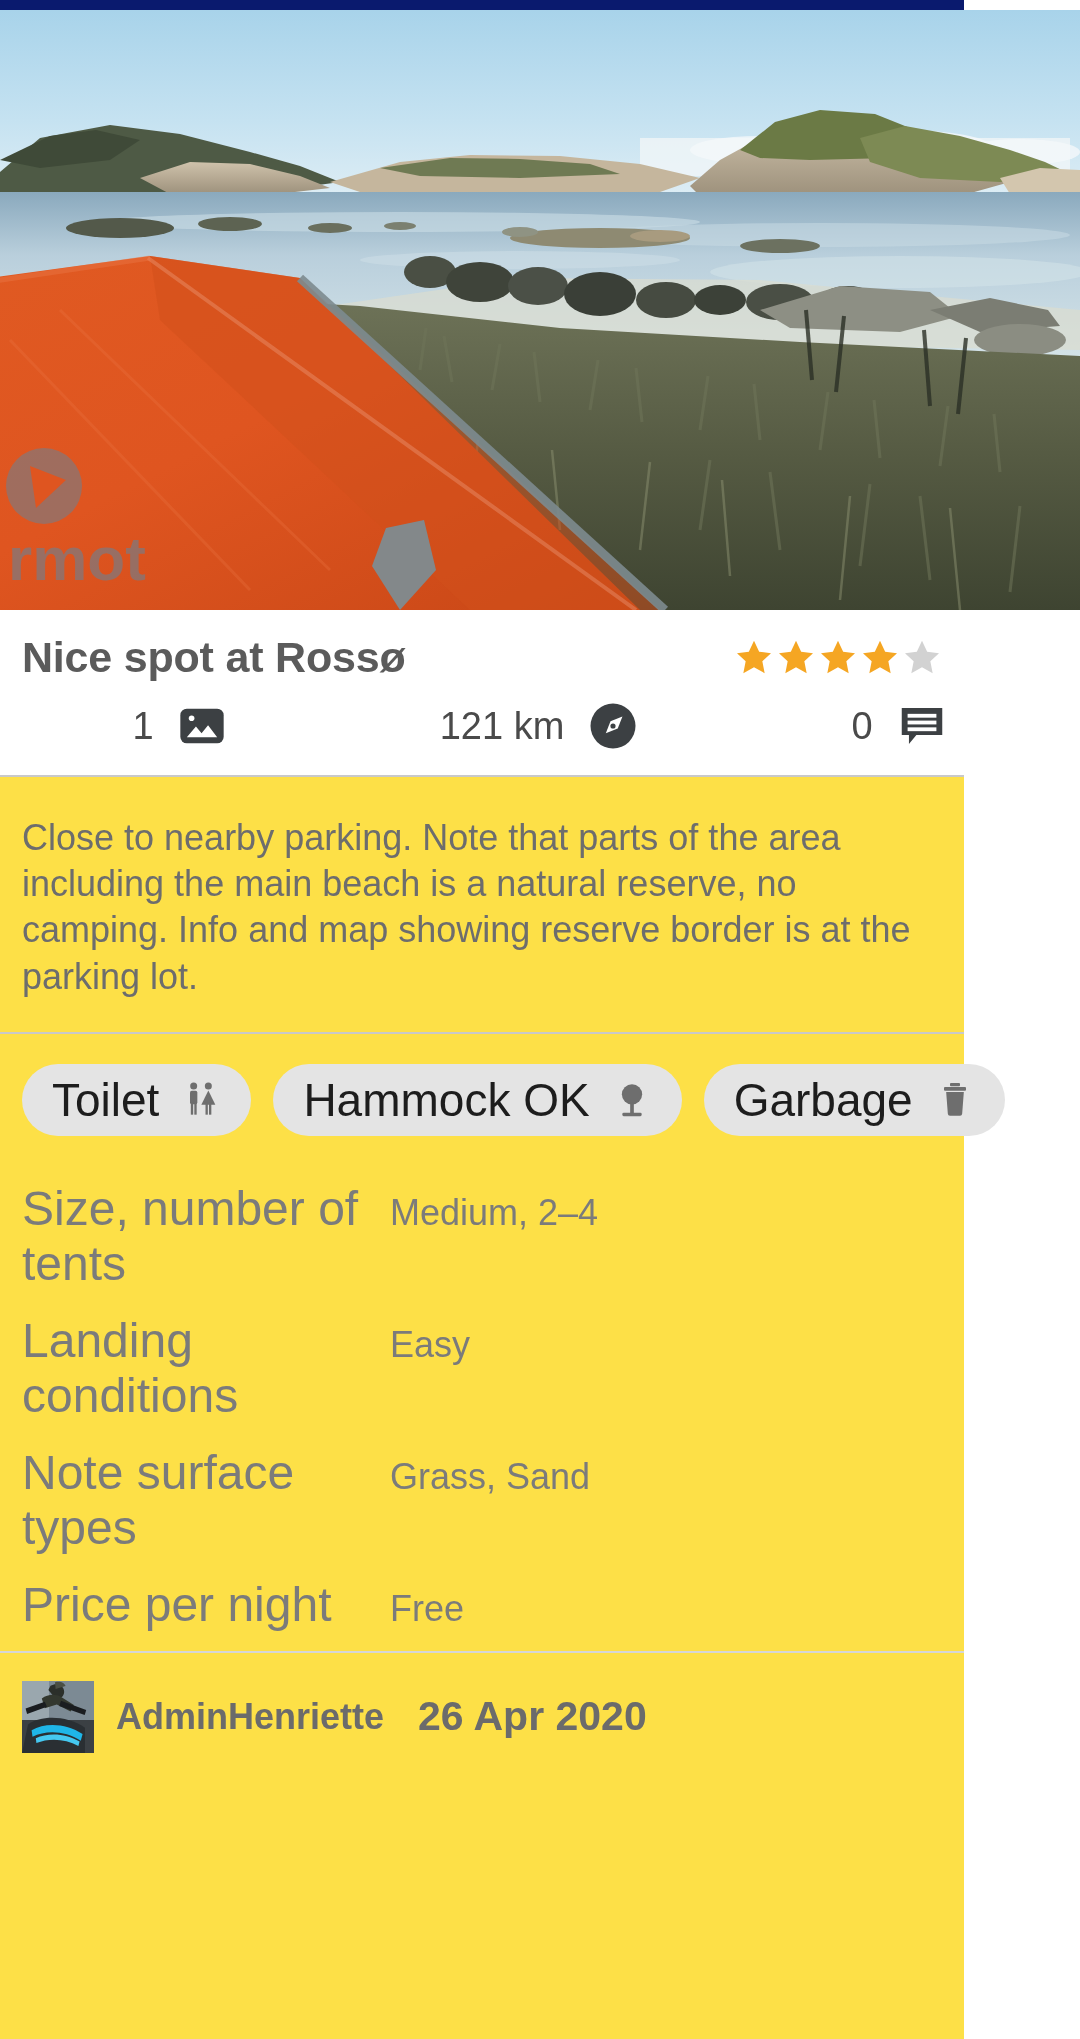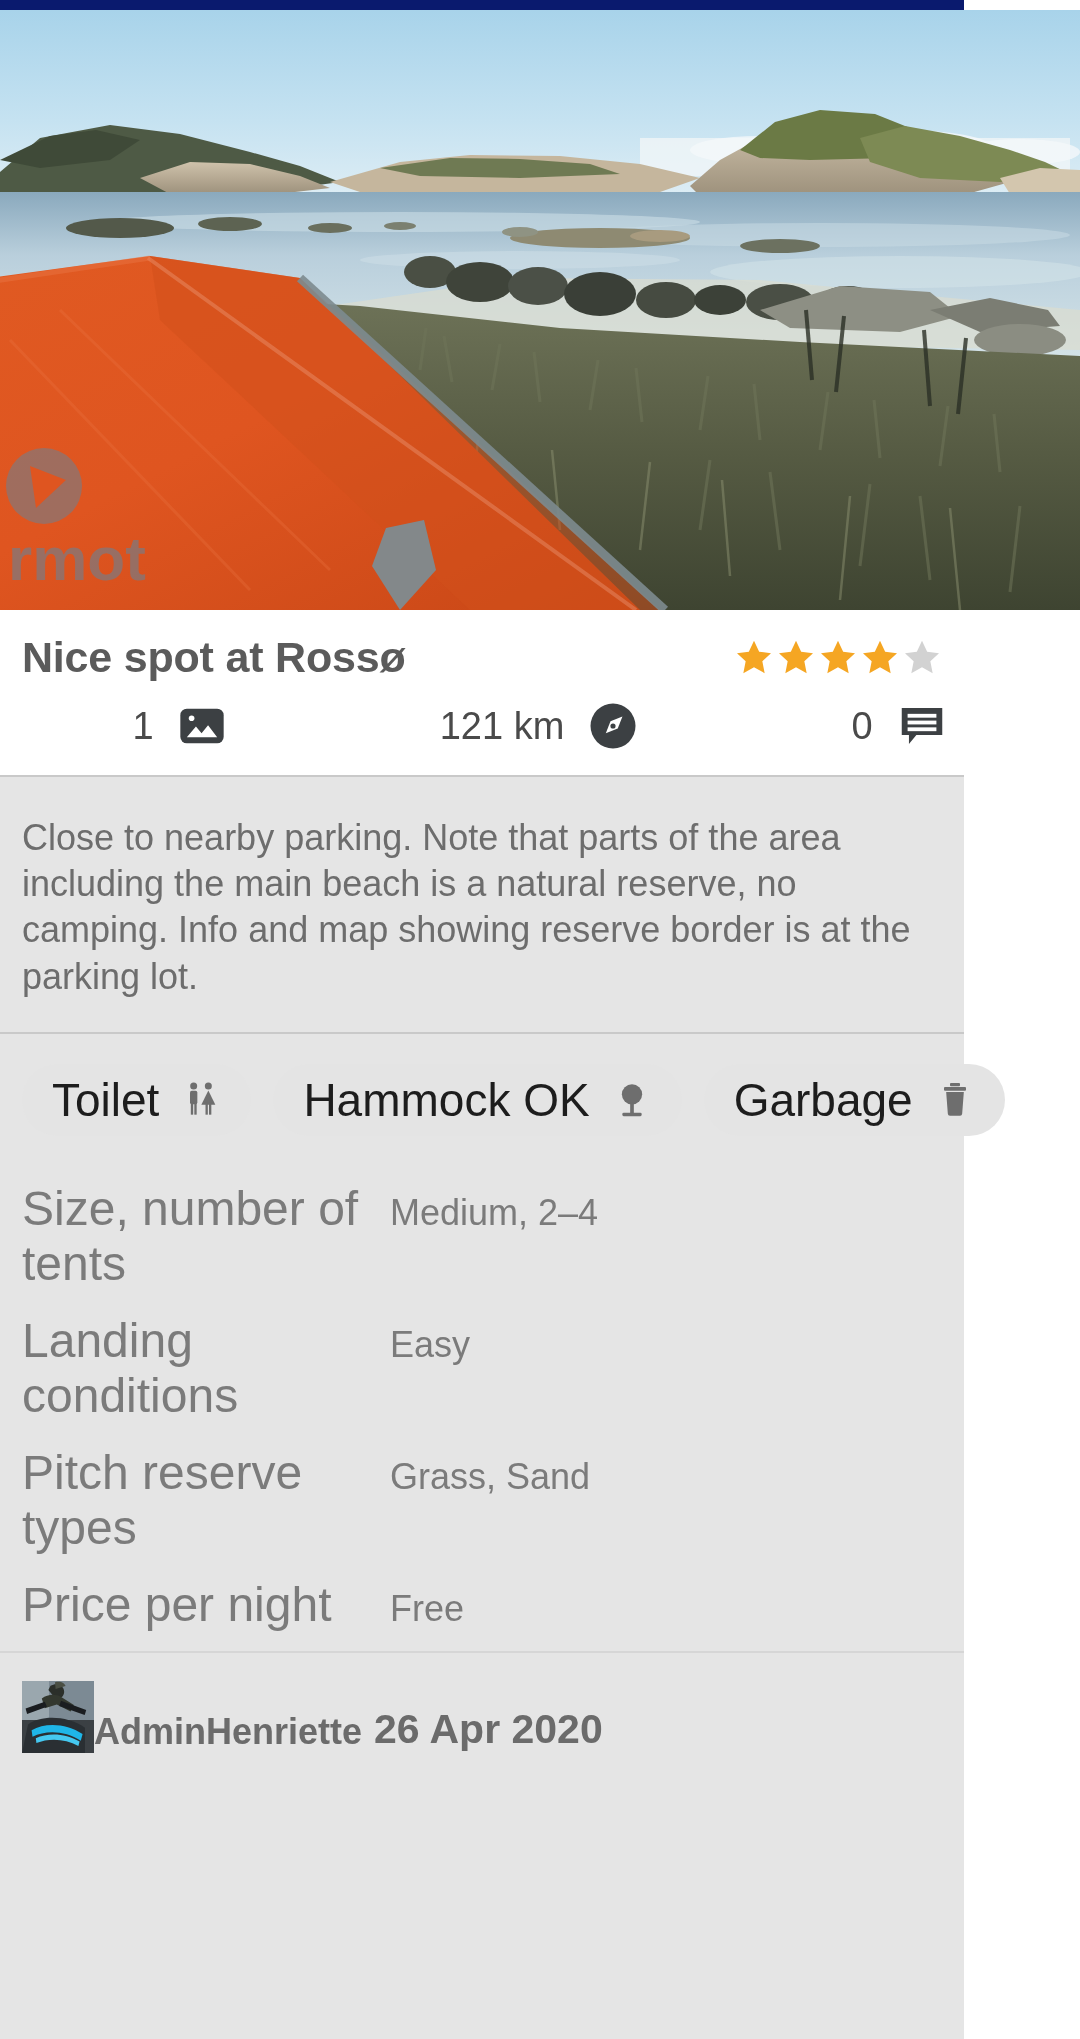--- a/index.html
+++ b/index.html
@@ -8,21 +8,21 @@
     height: 2039px;
     background: #ffffff;
     font-family: "Liberation Sans", sans-serif;
     overflow: hidden;
   }
 
   .screen {
     position: relative;
     width: 964px;
     height: 2039px;
-    background: #e5e5e5;
+    background: #fde047;
   }
 
   
   .status-bar {
     height: 10px;
     width: 100%;
     background: #0a1a6e;
   }
 
   
@@ -140,21 +140,22 @@
     color: #7b7b7b;
   }
   .attr-val {
     font-size: 36px;
     color: #7b7b7b;
   }
 
   
   .author-row {
     display: flex;
-    align-items: flex-end;
+    align-items: center;
+    gap: 22px;
     padding: 28px 22px;
   }
   .avatar {
     width: 72px;
     height: 72px;
     display: block;
     flex: 0 0 72px;
     background: #6d7a85;
     overflow: hidden;
   }
@@ -416,21 +417,21 @@
   <div class="attrs">
     <div class="attr-row">
       <div class="attr-key">Size, number of tents</div>
       <div class="attr-val">Medium, 2–4</div>
     </div>
     <div class="attr-row">
       <div class="attr-key">Landing conditions</div>
       <div class="attr-val">Easy</div>
     </div>
     <div class="attr-row">
-      <div class="attr-key">Pitch reserve types</div>
+      <div class="attr-key">Note surface types</div>
       <div class="attr-val">Grass, Sand</div>
     </div>
     <div class="attr-row">
       <div class="attr-key">Price per night</div>
       <div class="attr-val">Free</div>
     </div>
   </div>
 
   <div class="divider-light"></div>
 

